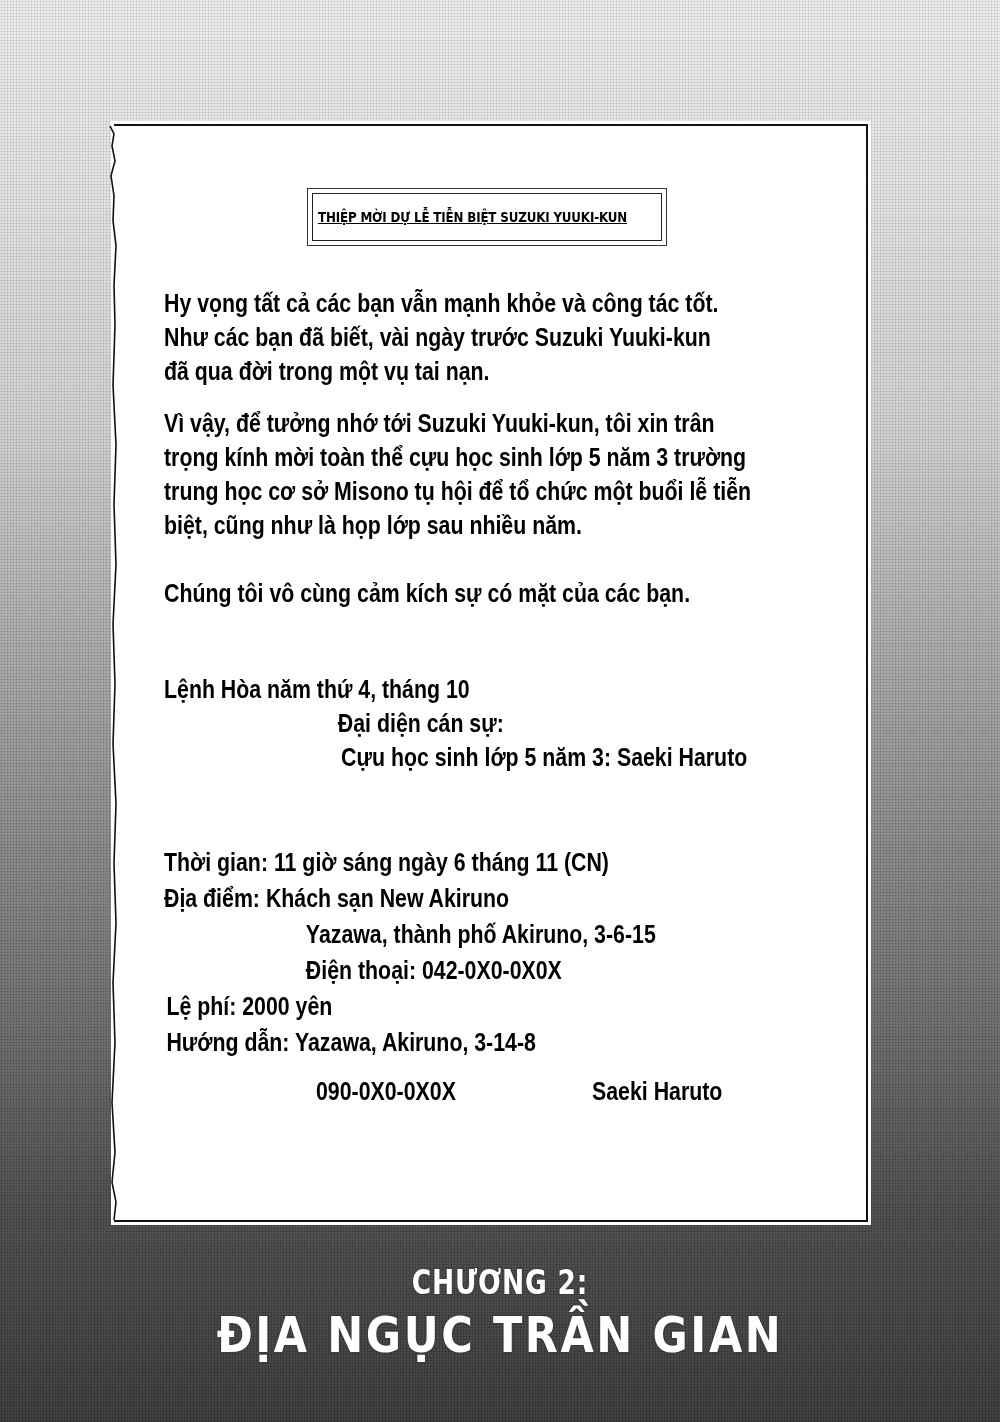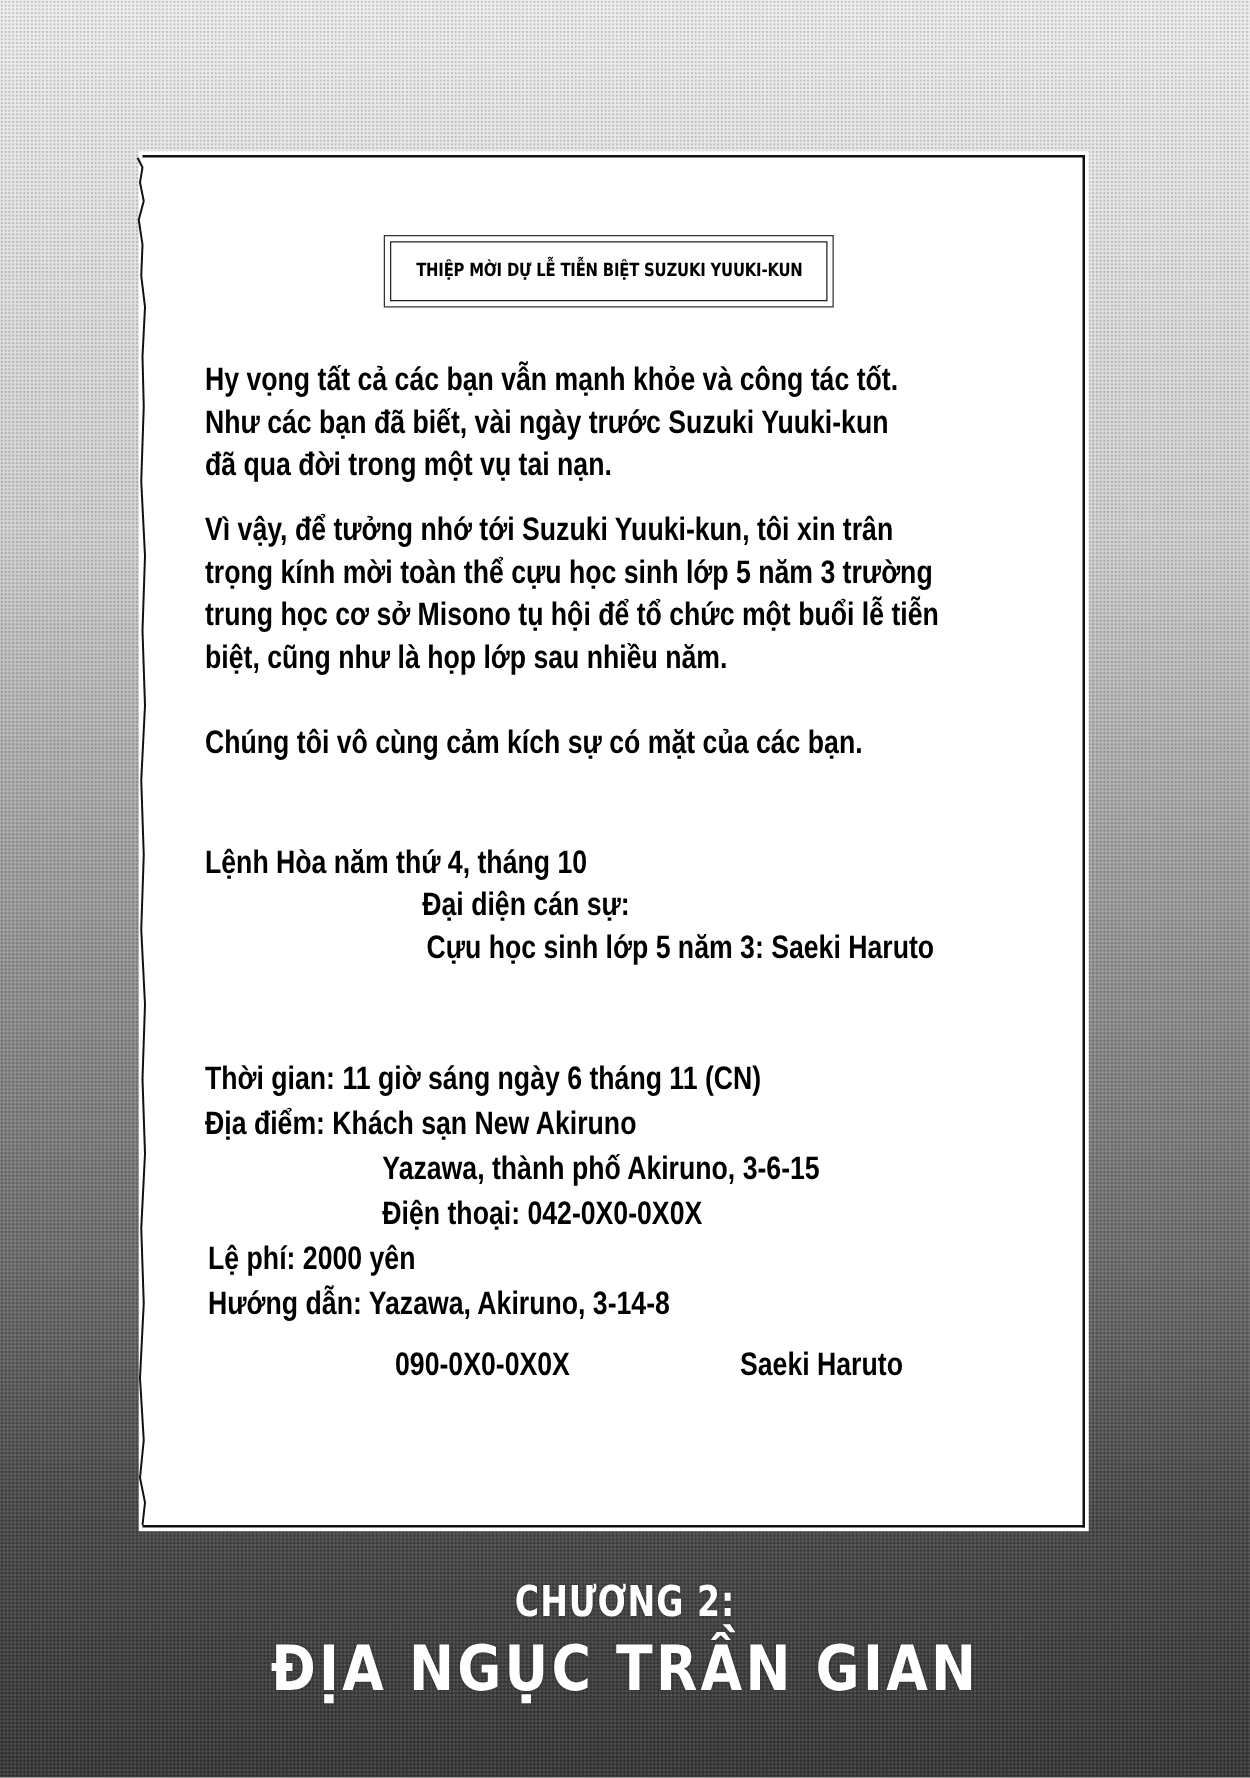--- a/index.html
+++ b/index.html
@@ -68,21 +68,22 @@
     }
     .title-box-inner {
       position: absolute;
       left: 4px;
       top: 4px;
       right: 4px;
       bottom: 4px;
       border: 1.5px solid #222;
       display: flex;
       align-items: center;
-      justify-content: center;
+      justify-content: flex-end;
+      text-decoration: underline;
     }
     .title-text {
       font-family: "DejaVu Sans", sans-serif;
       font-weight: bold;
       font-size: 14.5px;
       letter-spacing: -0.2px;
       color: #000;
       text-transform: uppercase;
       transform: scaleX(0.82);
       white-space: nowrap;

